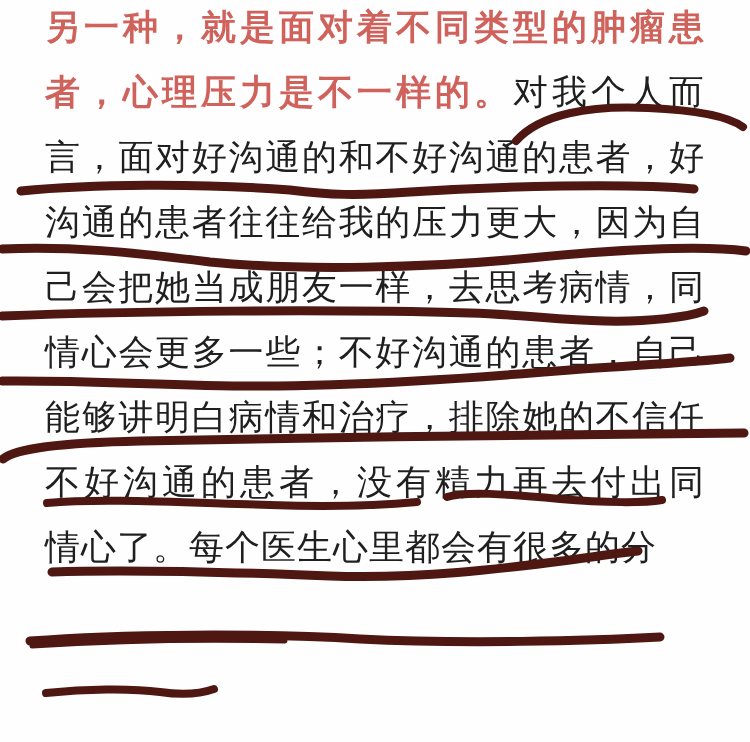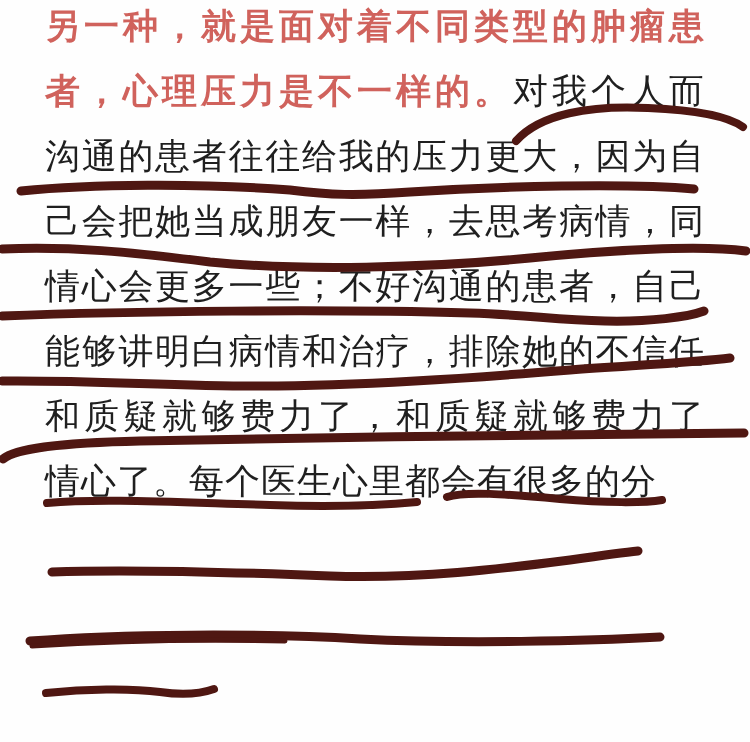--- a/index.html
+++ b/index.html
@@ -8,21 +8,21 @@
     width: 750px;
     height: 742px;
     overflow: hidden;
     background: #fefefe;
   }
   .page {
     position: relative;
     width: 724px;
     height: 742px;
     background: var(--bg, #fefefe);
-    font-family: Liberation Serif, serif;
+    font-family: Liberation Sans, sans-serif;
   }
   .text-block {
     position: absolute;
     left: 45px;
     top: -6px;
     width: 660px;
   }
   .line {
     height: 65px;
     line-height: 65px;
@@ -64,25 +64,26 @@
   .w5 { stroke-width: 5px; }
 </style>
 </head>
 <body>
 
 <div class="page">
 
   <div class="text-block">
     <div class="line justify"><span class="seg-highlight">另一种，就是面对着不同类型的肿瘤患</span></div>
     <div class="line justify"><span class="seg-highlight">者，心理压力是不一样的。</span><span class="seg-normal">对我个人而</span></div>
+    <div class="line justify"><span class="seg-normal">言，面对好沟通的和不好沟通的患者，好</span></div>
     <div class="line justify"><span class="seg-normal">沟通的患者往往给我的压力更大，因为自</span></div>
     <div class="line justify"><span class="seg-normal">己会把她当成朋友一样，去思考病情，同</span></div>
     <div class="line justify"><span class="seg-normal">情心会更多一些；不好沟通的患者，自己</span></div>
     <div class="line justify"><span class="seg-normal">能够讲明白病情和治疗，排除她的不信任</span></div>
-    <div class="line justify"><span class="seg-normal">和质疑就够费力了，和质疑就够费力了</span></div>
+    <div class="line justify"><span class="seg-normal">不好沟通的患者，没有精力再去付出同</span></div>
     <div class="line"><span class="seg-normal">情心了。每个医生心里都会有很多的分</span></div>
   </div>
 
   <svg class="ink-overlay" viewBox="0 0 750 742" aria-hidden="true">
 
     <path class="w8" d="M 516 141 C 540 114, 590 105, 648 108 C 695 110, 728 116, 743 127"></path>
 
     <path class="w9" d="M 21 191 C 90 184, 200 183, 290 190 C 330 195, 355 196, 410 192 C 500 186, 630 183, 694 189"></path>
 
     <path class="w9" d="M 2 249 C 70 246, 130 252, 210 262 C 300 271, 430 268, 530 258 C 610 250, 700 245, 746 251"></path>

